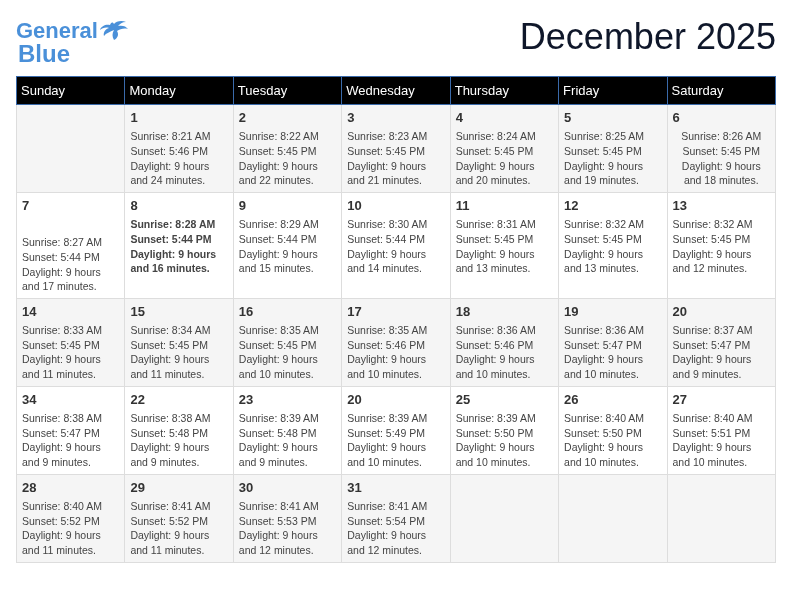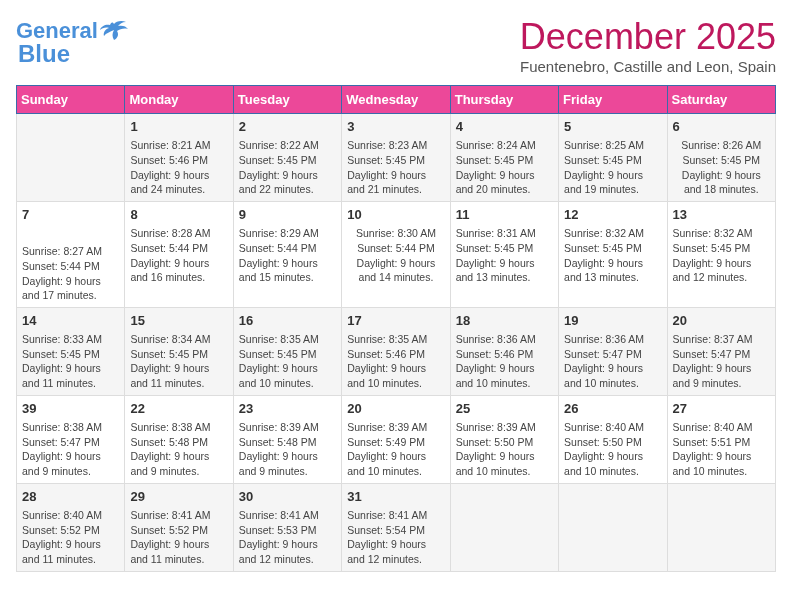--- a/index.html
+++ b/index.html
@@ -27,39 +27,39 @@
       font-weight: bold;
       color: #333;
       line-height: 1;
     }
     .logo-text span { color: #4a90d9; }
     .title-block {
       text-align: right;
     }
     .month-title {
       font-size: 36px;
-      color: #be185d;
+      color: #0f172a;
       font-weight: normal;
     }
     .subtitle {
       font-size: 15px;
       color: #555;
     }
     table {
       width: 100%;
       border-collapse: collapse;
       font-size: 11px;
     }
     thead tr th {
-      background-color: #ec4899;
+      background-color: #000000;
       color: #fff;
       padding: 6px 4px;
       text-align: left;
       font-size: 13px;
-      font-weight: bold;
+      font-weight: normal;
       border: 1px solid #3a6aaa;
     }
     tbody tr td {
       vertical-align: top;
       padding: 4px 5px;
       border: 1px solid #ddd;
       min-height: 80px;
       width: 14.28%;
       line-height: 1.4;
     }
@@ -94,21 +94,20 @@
         <span>General</span>
       </span>
       <svg width="28" height="22" viewBox="0 0 28 22">
         <path d="M14 4 C16 1, 22 0, 26 2 C22 2, 20 4, 18 6 C22 5, 26 6, 28 9 C24 8, 20 9, 17 11 C19 14, 18 18, 14 20 C12 17, 12 13, 14 10 C10 12, 6 13, 4 16 C3 13, 5 9, 9 8 C6 7, 2 8, 0 10 C1 6, 6 4, 10 5 C11 3, 12 1, 14 4Z" fill="#4a90d9"></path>
       </svg>
     </div>
     <span class="logo-text" style="color:#4a90d9; font-size:24px; margin-left:2px;">Blue</span>
   </div>
   <div class="title-block">
     <div class="month-title">December 2025</div>
-    <div class="subtitle">Fuentenebro, Castille and Leon, Spain</div>
   </div>
 </div>
 
 <table>
   <thead>
     <tr>
     <th>Sunday</th>
         <th>Monday</th>
         <th>Tuesday</th>
         <th>Wednesday</th>
@@ -166,35 +165,35 @@
       <tr>
         <td>
           <span class="day-number">7</span>
           <div class="day-info" style="white-space: pre-line; margin-top: 20px;">Sunrise: 8:27 AM
 Sunset: 5:44 PM
 Daylight: 9 hours
 and 17 minutes.</div>
         </td>
         <td>
           <span class="day-number">8</span>
-          <div class="day-info" style="white-space: pre-line;">Sunrise: 8:28 AM
+          <div class="day-info" style="white-space: pre-line; font-weight: bold;">Sunrise: 8:28 AM
 Sunset: 5:44 PM
 Daylight: 9 hours
 and 16 minutes.</div>
         </td>
         <td>
           <span class="day-number">9</span>
           <div class="day-info" style="white-space: pre-line;">Sunrise: 8:29 AM
 Sunset: 5:44 PM
 Daylight: 9 hours
 and 15 minutes.</div>
         </td>
         <td>
           <span class="day-number">10</span>
-          <div class="day-info" style="white-space: pre-line; text-align: center;">Sunrise: 8:30 AM
+          <div class="day-info" style="white-space: pre-line;">Sunrise: 8:30 AM
 Sunset: 5:44 PM
 Daylight: 9 hours
 and 14 minutes.</div>
         </td>
         <td>
           <span class="day-number">11</span>
           <div class="day-info" style="white-space: pre-line;">Sunrise: 8:31 AM
 Sunset: 5:45 PM
 Daylight: 9 hours
 and 13 minutes.</div>
@@ -260,21 +259,21 @@
         <td>
           <span class="day-number">20</span>
           <div class="day-info" style="white-space: pre-line;">Sunrise: 8:37 AM
 Sunset: 5:47 PM
 Daylight: 9 hours
 and 9 minutes.</div>
         </td>
       </tr>
       <tr>
         <td>
-          <span class="day-number">39</span>
+          <span class="day-number">34</span>
           <div class="day-info" style="white-space: pre-line;">Sunrise: 8:38 AM
 Sunset: 5:47 PM
 Daylight: 9 hours
 and 9 minutes.</div>
         </td>
         <td>
           <span class="day-number">22</span>
           <div class="day-info" style="white-space: pre-line;">Sunrise: 8:38 AM
 Sunset: 5:48 PM
 Daylight: 9 hours

